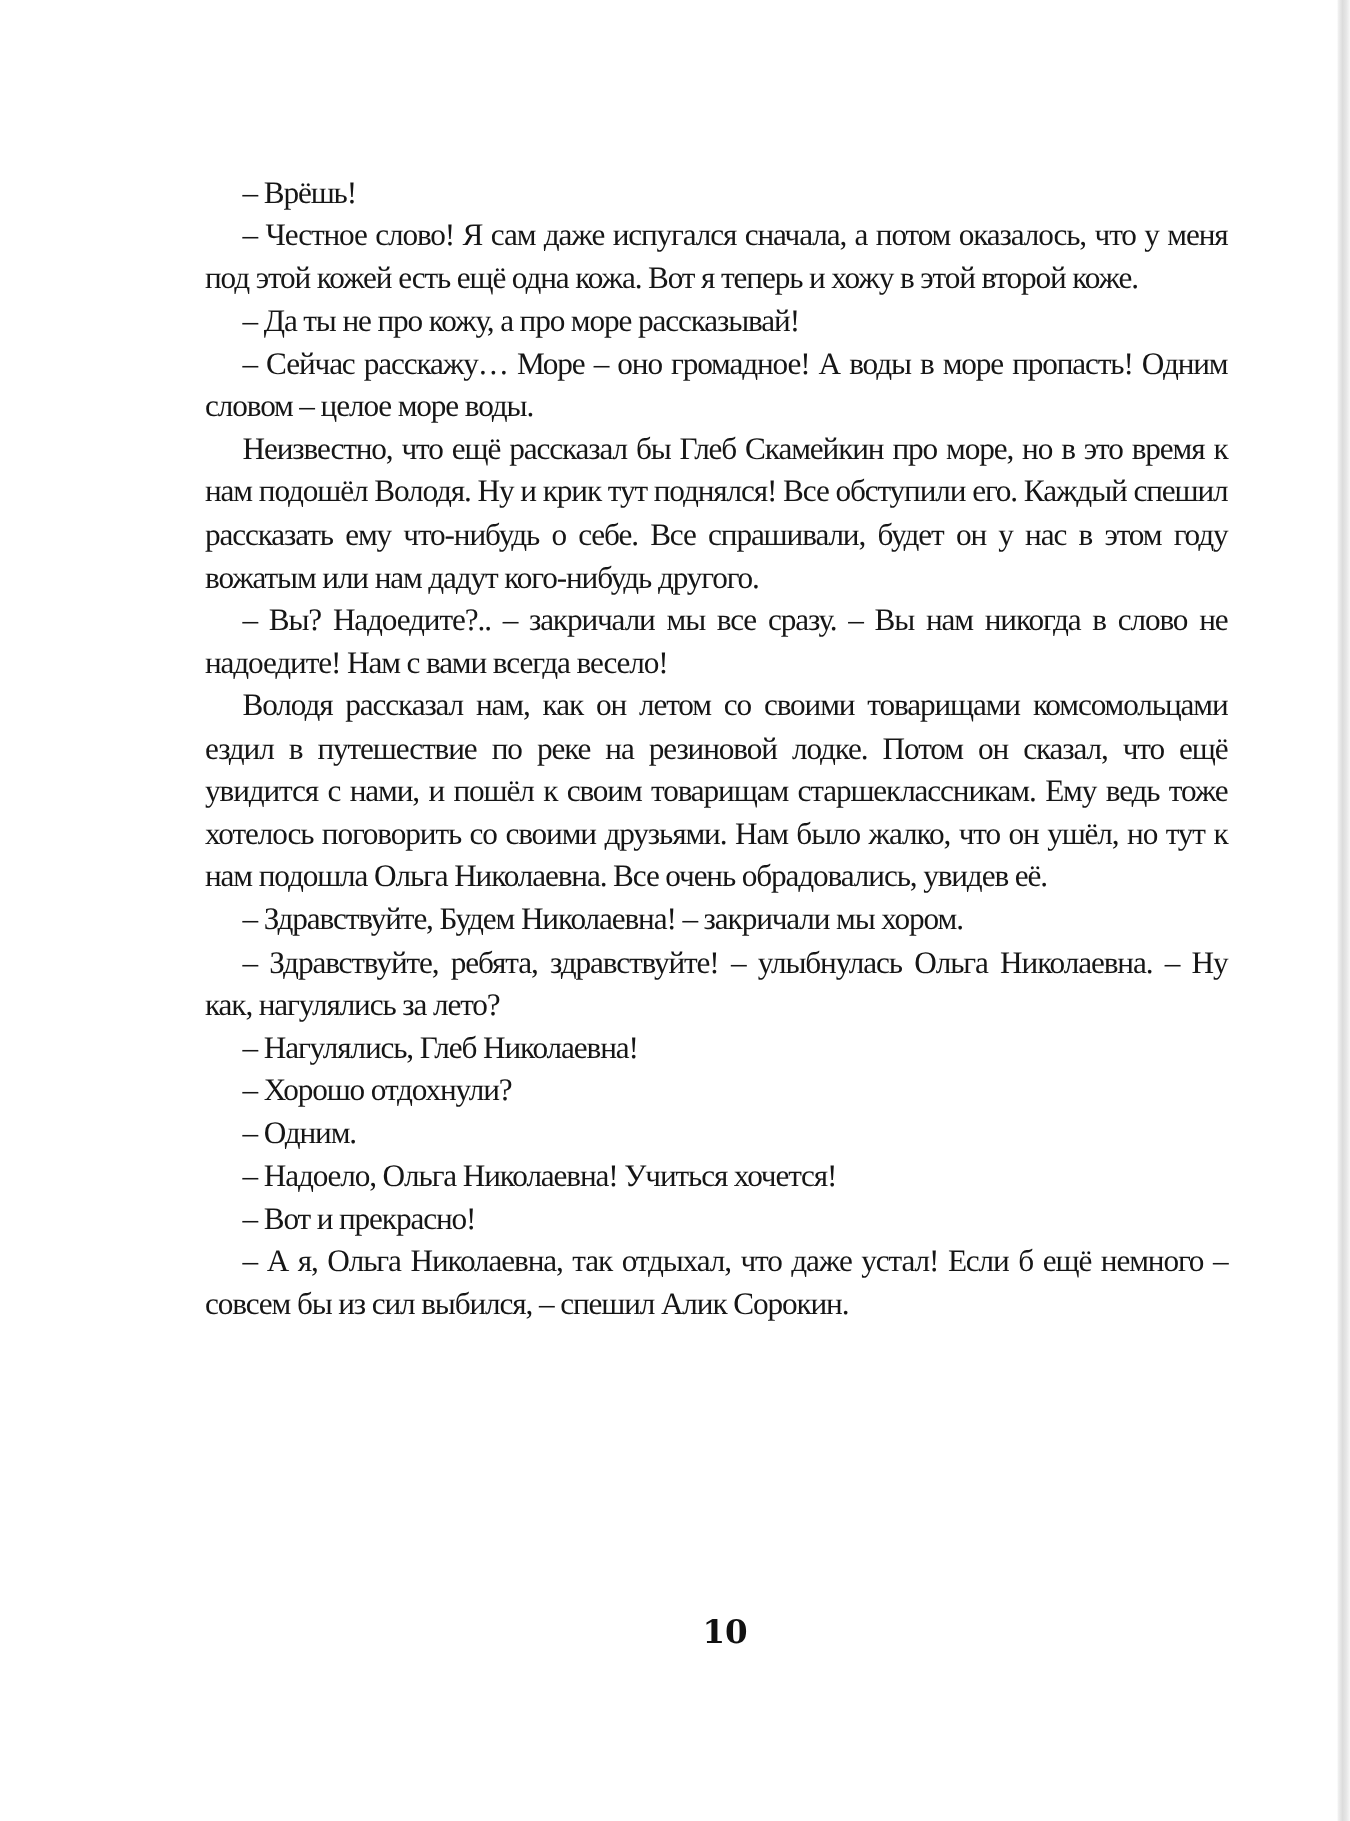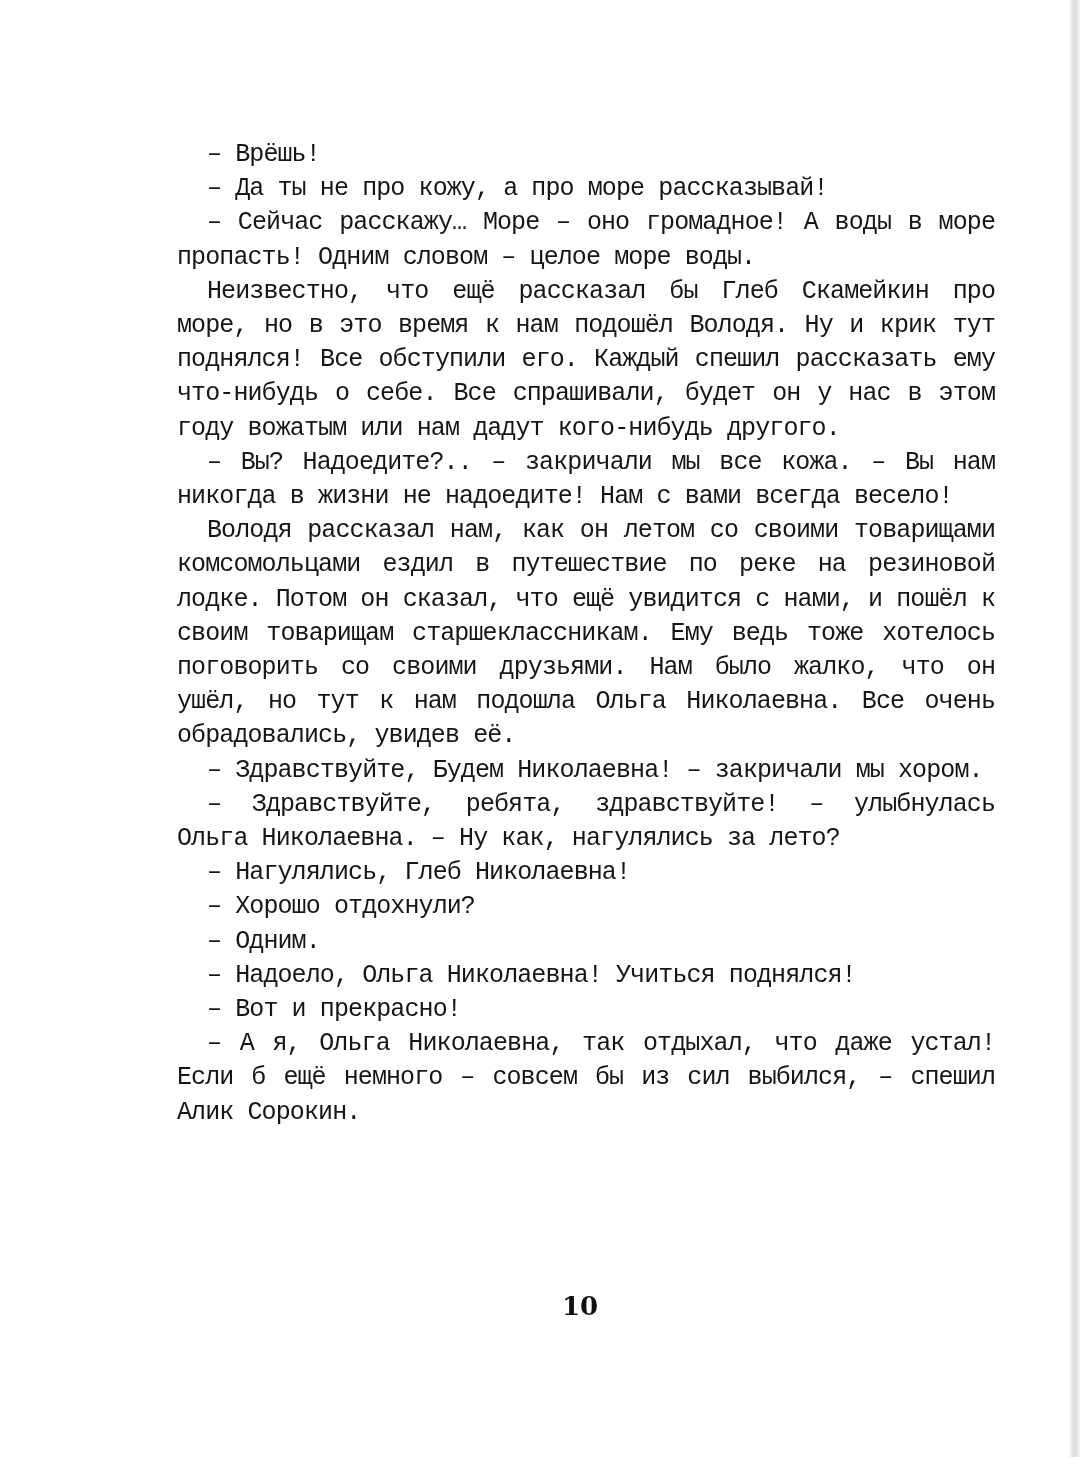--- a/index.html
+++ b/index.html
@@ -24,24 +24,24 @@
     .edge-shadow {
       position: absolute;
       top: 0;
       right: 0;
       width: 10px;
       height: 1457px;
       background: linear-gradient(to right, #f4f4f4 0%, #dcdcdc 40%, #e6e6e6 70%, #f7f7f7 100%);
     }
     .text-block {
       position: absolute;
-      left: 177px;
+      left: 164px;
       top: 138px;
       width: 818px;
-      font-family: Liberation Mono, monospace;
+      font-family: Liberation Serif, serif;
       font-size: 25px;
       line-height: 34.2px;
       color: #161616;
       letter-spacing: -0.9px;
       word-spacing: 0px;
     }
     .para {
       margin: 0;
       text-indent: 30px;
       text-align: justify;
@@ -60,29 +60,30 @@
     }
   </style>
 </head>
 <body>
 
 <div class="page">
   <div class="edge-shadow"></div>
 
   <div class="text-block">
     <p class="para">– Врёшь!</p>
+    <p class="para">– Честное слово! Я сам даже испугался сначала, а потом оказалось, что у меня под этой кожей есть ещё одна кожа. Вот я теперь и хожу в этой второй коже.</p>
     <p class="para">– Да ты не про кожу, а про море рассказывай!</p>
     <p class="para">– Сейчас расскажу… Море – оно громадное! А воды в море пропасть! Одним словом – целое море воды.</p>
     <p class="para">Неизвестно, что ещё рассказал бы Глеб Скамейкин про море, но в это время к нам подошёл Володя. Ну и крик тут поднялся! Все обступили его. Каждый спешил рассказать ему что-нибудь о себе. Все спрашивали, будет он у нас в этом году вожатым или нам дадут кого-нибудь другого.</p>
-    <p class="para">– Вы? Надоедите?.. – закричали мы все кожа. – Вы нам никогда в жизни не надоедите! Нам с вами всегда весело!</p>
+    <p class="para">– Вы? Надоедите?.. – закричали мы все сразу. – Вы нам никогда в слово не надоедите! Нам с вами всегда весело!</p>
     <p class="para">Володя рассказал нам, как он летом со своими товарищами комсомольцами ездил в путешествие по реке на резиновой лодке. Потом он сказал, что ещё увидится с нами, и пошёл к своим товарищам старшеклассникам. Ему ведь тоже хотелось поговорить со своими друзьями. Нам было жалко, что он ушёл, но тут к нам подошла Ольга Николаевна. Все очень обрадовались, увидев её.</p>
     <p class="para">– Здравствуйте, Будем Николаевна! – закричали мы хором.</p>
     <p class="para">– Здравствуйте, ребята, здравствуйте! – улыбнулась Ольга Николаевна. – Ну как, нагулялись за лето?</p>
     <p class="para">– Нагулялись, Глеб Николаевна!</p>
     <p class="para">– Хорошо отдохнули?</p>
     <p class="para">– Одним.</p>
-    <p class="para">– Надоело, Ольга Николаевна! Учиться поднялся!</p>
+    <p class="para">– Надоело, Ольга Николаевна! Учиться хочется!</p>
     <p class="para">– Вот и прекрасно!</p>
     <p class="para">– А я, Ольга Николаевна, так отдыхал, что даже устал! Если б ещё немного – совсем бы из сил выбился, – спешил Алик Сорокин.</p>
   </div>
 
   <div class="page-number">10</div>
 </div>
 
 </body></html>

